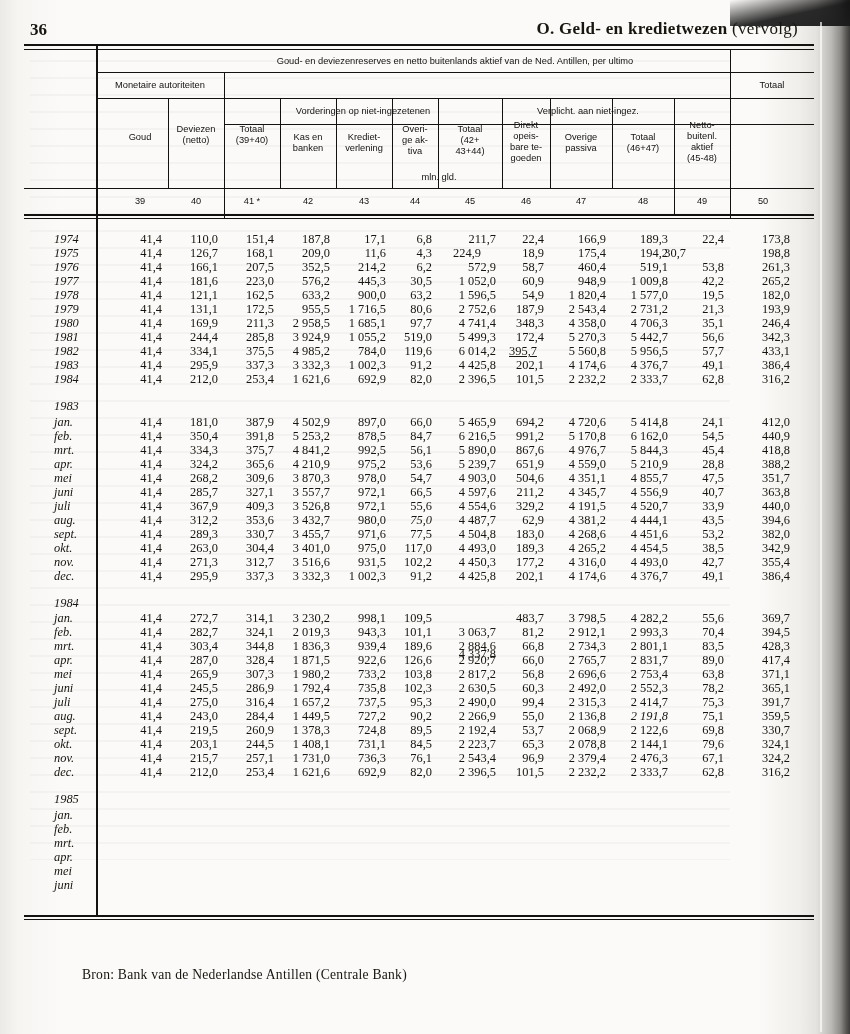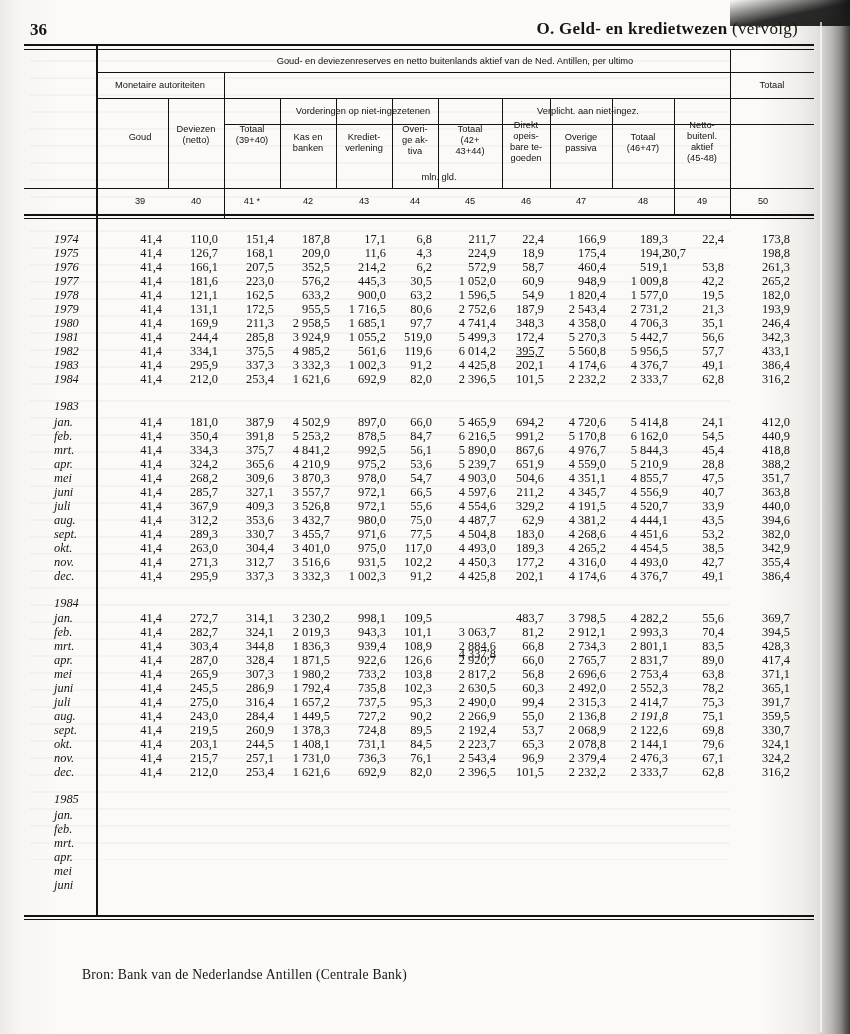--- a/index.html
+++ b/index.html
@@ -172,21 +172,21 @@
     <div class="cell" style="left: 588px; top: 188px; width: 56px; text-align: right;">189,3</div>
     <div class="cell" style="left: 650px; top: 188px; width: 50px; text-align: right;">22,4</div>
     <div class="cell" style="left: 706px; top: 188px; width: 60px; text-align: right;">173,8</div>
     <div class="rowlabel" style="left: 30px; top: 202px; text-align: left;">1975</div>
     <div class="cell" style="left: 88px; top: 202px; width: 50px; text-align: right;">41,4</div>
     <div class="cell" style="left: 144px; top: 202px; width: 50px; text-align: right;">126,7</div>
     <div class="cell" style="left: 200px; top: 202px; width: 50px; text-align: right;">168,1</div>
     <div class="cell" style="left: 256px; top: 202px; width: 50px; text-align: right;">209,0</div>
     <div class="cell" style="left: 312px; top: 202px; width: 50px; text-align: right;">11,6</div>
     <div class="cell" style="left: 368px; top: 202px; width: 40px; text-align: right;">4,3</div>
-    <div class="cell" style="left: 414px; top: 202px; width: 58px; text-align: right;">224,9</div>
+    <div class="cell" style="left: 414px; top: 202px; width: 58px; text-align: center;">224,9</div>
     <div class="cell" style="left: 478px; top: 202px; width: 42px; text-align: right;">18,9</div>
     <div class="cell" style="left: 526px; top: 202px; width: 56px; text-align: right;">175,4</div>
     <div class="cell" style="left: 588px; top: 202px; width: 56px; text-align: right;">194,2</div>
     <div class="cell" style="left: 612px; top: 202px; width: 50px; text-align: right;">30,7</div>
     <div class="cell" style="left: 706px; top: 202px; width: 60px; text-align: right;">198,8</div>
     <div class="rowlabel" style="left: 30px; top: 216px; text-align: left;">1976</div>
     <div class="cell" style="left: 88px; top: 216px; width: 50px; text-align: right;">41,4</div>
     <div class="cell" style="left: 144px; top: 216px; width: 50px; text-align: right;">166,1</div>
     <div class="cell" style="left: 200px; top: 216px; width: 50px; text-align: right;">207,5</div>
     <div class="cell" style="left: 256px; top: 216px; width: 50px; text-align: right;">352,5</div>
@@ -261,24 +261,24 @@
     <div class="cell" style="left: 478px; top: 286px; width: 42px; text-align: right;">172,4</div>
     <div class="cell" style="left: 526px; top: 286px; width: 56px; text-align: right;">5 270,3</div>
     <div class="cell" style="left: 588px; top: 286px; width: 56px; text-align: right;">5 442,7</div>
     <div class="cell" style="left: 650px; top: 286px; width: 50px; text-align: right;">56,6</div>
     <div class="cell" style="left: 706px; top: 286px; width: 60px; text-align: right;">342,3</div>
     <div class="rowlabel" style="left: 30px; top: 300px; text-align: left;">1982</div>
     <div class="cell" style="left: 88px; top: 300px; width: 50px; text-align: right;">41,4</div>
     <div class="cell" style="left: 144px; top: 300px; width: 50px; text-align: right;">334,1</div>
     <div class="cell" style="left: 200px; top: 300px; width: 50px; text-align: right;">375,5</div>
     <div class="cell" style="left: 256px; top: 300px; width: 50px; text-align: right;">4 985,2</div>
-    <div class="cell" style="left: 312px; top: 300px; width: 50px; text-align: right;">561,6</div>
+    <div class="cell" style="left: 312px; top: 300px; width: 50px; text-align: right;">784,0</div>
     <div class="cell" style="left: 368px; top: 300px; width: 40px; text-align: right;">119,6</div>
     <div class="cell" style="left: 414px; top: 300px; width: 58px; text-align: right;">6 014,2</div>
-    <div class="cell" style="left: 478px; top: 300px; width: 42px; text-align: right; text-decoration: underline;">395,7</div>
+    <div class="cell" style="left: 478px; top: 300px; width: 42px; text-align: center; text-decoration: underline;">395,7</div>
     <div class="cell" style="left: 526px; top: 300px; width: 56px; text-align: right;">5 560,8</div>
     <div class="cell" style="left: 588px; top: 300px; width: 56px; text-align: right;">5 956,5</div>
     <div class="cell" style="left: 650px; top: 300px; width: 50px; text-align: right;">57,7</div>
     <div class="cell" style="left: 706px; top: 300px; width: 60px; text-align: right;">433,1</div>
     <div class="rowlabel" style="left: 30px; top: 314px; text-align: left;">1983</div>
     <div class="cell" style="left: 88px; top: 314px; width: 50px; text-align: right;">41,4</div>
     <div class="cell" style="left: 144px; top: 314px; width: 50px; text-align: right;">295,9</div>
     <div class="cell" style="left: 200px; top: 314px; width: 50px; text-align: right;">337,3</div>
     <div class="cell" style="left: 256px; top: 314px; width: 50px; text-align: right;">3 332,3</div>
     <div class="cell" style="left: 312px; top: 314px; width: 50px; text-align: right;">1 002,3</div>
@@ -393,21 +393,21 @@
     <div class="cell" style="left: 526px; top: 454.5px; width: 56px; text-align: right;">4 191,5</div>
     <div class="cell" style="left: 588px; top: 454.5px; width: 56px; text-align: right;">4 520,7</div>
     <div class="cell" style="left: 650px; top: 454.5px; width: 50px; text-align: right;">33,9</div>
     <div class="cell" style="left: 706px; top: 454.5px; width: 60px; text-align: right;">440,0</div>
     <div class="rowlabel" style="left: 30px; top: 468.5px; text-align: left;">aug.</div>
     <div class="cell" style="left: 88px; top: 468.5px; width: 50px; text-align: right;">41,4</div>
     <div class="cell" style="left: 144px; top: 468.5px; width: 50px; text-align: right;">312,2</div>
     <div class="cell" style="left: 200px; top: 468.5px; width: 50px; text-align: right;">353,6</div>
     <div class="cell" style="left: 256px; top: 468.5px; width: 50px; text-align: right;">3 432,7</div>
     <div class="cell" style="left: 312px; top: 468.5px; width: 50px; text-align: right;">980,0</div>
-    <div class="cell" style="left: 368px; top: 468.5px; width: 40px; text-align: right;">75,0</div>
+    <div class="cell" style="left: 368px; top: 468.5px; width: 40px; text-align: right; font-style: italic;">75,0</div>
     <div class="cell" style="left: 414px; top: 468.5px; width: 58px; text-align: right;">4 487,7</div>
     <div class="cell" style="left: 478px; top: 468.5px; width: 42px; text-align: right;">62,9</div>
     <div class="cell" style="left: 526px; top: 468.5px; width: 56px; text-align: right;">4 381,2</div>
     <div class="cell" style="left: 588px; top: 468.5px; width: 56px; text-align: right;">4 444,1</div>
     <div class="cell" style="left: 650px; top: 468.5px; width: 50px; text-align: right;">43,5</div>
     <div class="cell" style="left: 706px; top: 468.5px; width: 60px; text-align: right;">394,6</div>
     <div class="rowlabel" style="left: 30px; top: 482.5px; text-align: left;">sept.</div>
     <div class="cell" style="left: 88px; top: 482.5px; width: 50px; text-align: right;">41,4</div>
     <div class="cell" style="left: 144px; top: 482.5px; width: 50px; text-align: right;">289,3</div>
     <div class="cell" style="left: 200px; top: 482.5px; width: 50px; text-align: right;">330,7</div>
@@ -485,21 +485,21 @@
     <div class="cell" style="left: 526px; top: 581px; width: 56px; text-align: right;">2 912,1</div>
     <div class="cell" style="left: 588px; top: 581px; width: 56px; text-align: right;">2 993,3</div>
     <div class="cell" style="left: 650px; top: 581px; width: 50px; text-align: right;">70,4</div>
     <div class="cell" style="left: 706px; top: 581px; width: 60px; text-align: right;">394,5</div>
     <div class="rowlabel" style="left: 30px; top: 595px; text-align: left;">mrt.</div>
     <div class="cell" style="left: 88px; top: 595px; width: 50px; text-align: right;">41,4</div>
     <div class="cell" style="left: 144px; top: 595px; width: 50px; text-align: right;">303,4</div>
     <div class="cell" style="left: 200px; top: 595px; width: 50px; text-align: right;">344,8</div>
     <div class="cell" style="left: 256px; top: 595px; width: 50px; text-align: right;">1 836,3</div>
     <div class="cell" style="left: 312px; top: 595px; width: 50px; text-align: right;">939,4</div>
-    <div class="cell" style="left: 368px; top: 595px; width: 40px; text-align: right;">108,9</div>
+    <div class="cell" style="left: 368px; top: 595px; width: 40px; text-align: right;">189,6</div>
     <div class="cell" style="left: 414px; top: 595px; width: 58px; text-align: right;">2 884,6</div>
     <div class="cell" style="left: 478px; top: 595px; width: 42px; text-align: right;">66,8</div>
     <div class="cell" style="left: 526px; top: 595px; width: 56px; text-align: right;">2 734,3</div>
     <div class="cell" style="left: 588px; top: 595px; width: 56px; text-align: right;">2 801,1</div>
     <div class="cell" style="left: 650px; top: 595px; width: 50px; text-align: right;">83,5</div>
     <div class="cell" style="left: 706px; top: 595px; width: 60px; text-align: right;">428,3</div>
     <div class="rowlabel" style="left: 30px; top: 609px; text-align: left;">apr.</div>
     <div class="cell" style="left: 88px; top: 609px; width: 50px; text-align: right;">41,4</div>
     <div class="cell" style="left: 144px; top: 609px; width: 50px; text-align: right;">287,0</div>
     <div class="cell" style="left: 200px; top: 609px; width: 50px; text-align: right;">328,4</div>

